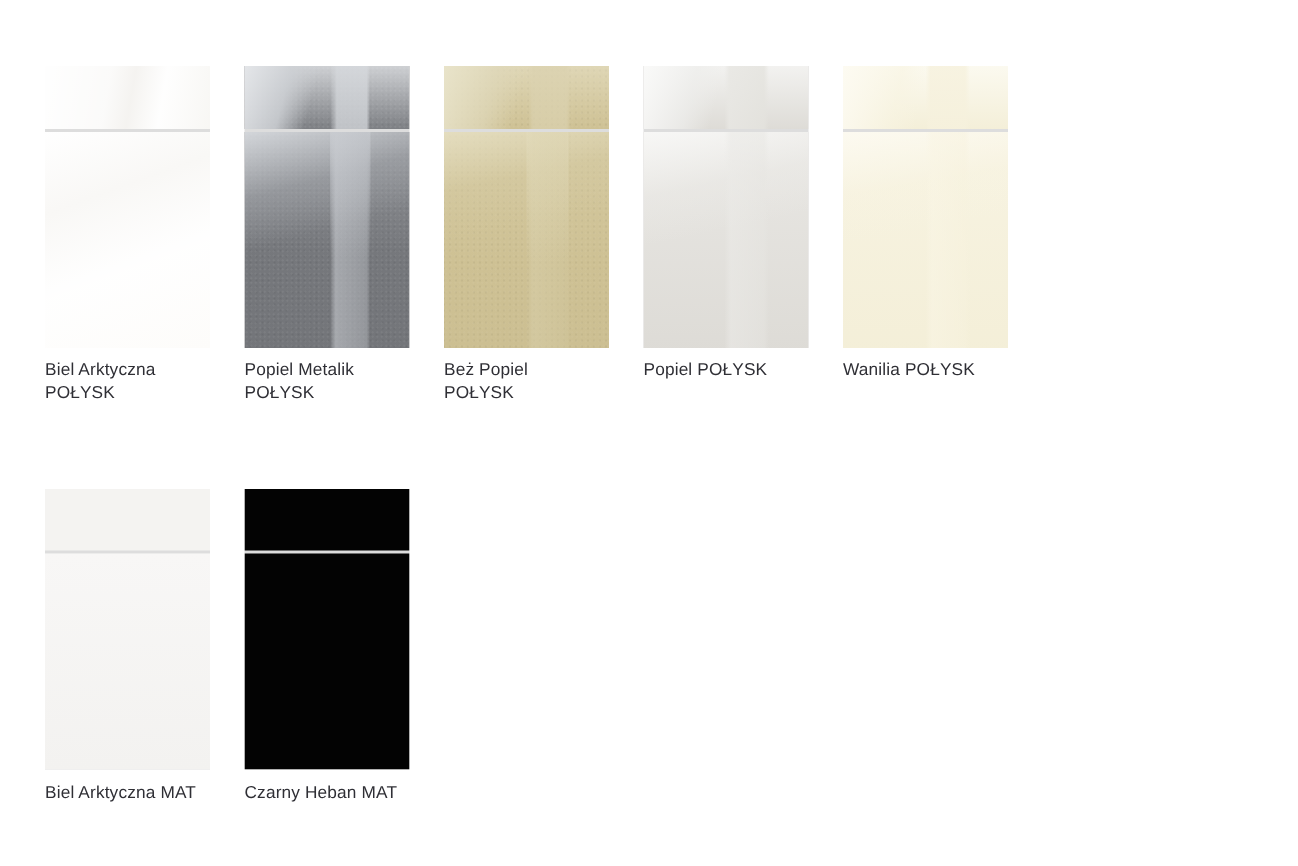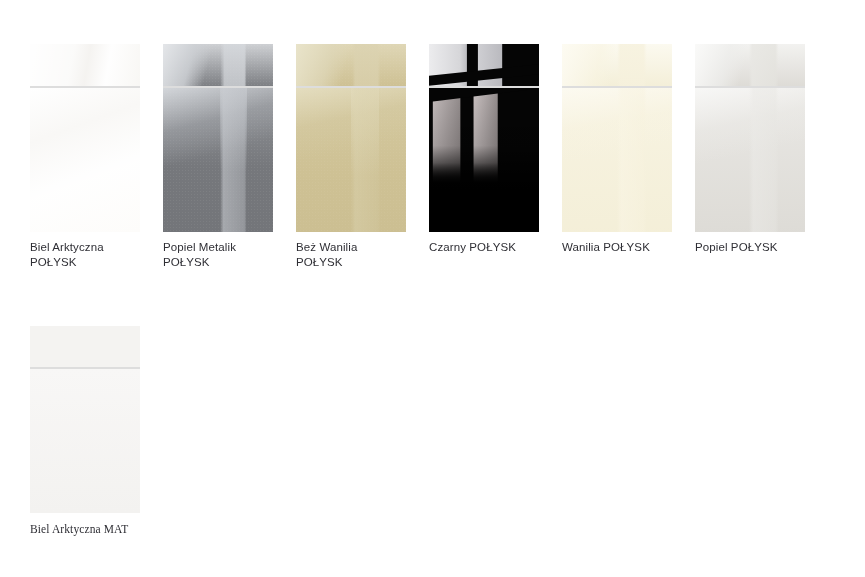--- a/index.html
+++ b/index.html
@@ -25,21 +25,21 @@
     height: 577px;
   }
 
   .row {
     position: absolute;
     left: 30px;
     display: flex;
     gap: 23px;
   }
   .row-gloss { top: 44px; }
-  .row-matt  { top: 326px; font-family: Liberation Serif, serif; }
+  .row-matt  { top: 326px; }
 
   .swatch-cell {
     width: 110px;
     display: block;
   }
 
   .door {
     position: relative;
     width: 110px;
     height: 188px;
@@ -283,74 +283,74 @@
       <div class="door bez-g">
         <div class="panel panel-top">
             <div class="texture texture-light"></div>
             <div class="gfx"></div>
           </div>
         <div class="panel panel-bottom">
             <div class="texture texture-light"></div>
             <div class="gfx"></div>
           </div>
       </div>
-      <div class="caption">Beż Wanilia
+      <div class="caption">Beż Popiel
 POŁYSK</div>
     </div>
 
-    <div class="swatch-cell">
-      <div class="door czarny-g">
-        <div class="panel panel-top">
-            <div class="gfx"></div>
-          </div>
-        <div class="panel panel-bottom">
-            <div class="gfx"></div>
-          </div>
-      </div>
-      <div class="caption">Czarny POŁYSK</div>
+
+    <div class="swatch-cell">
+      <div class="door popiel-g">
+        <div class="panel panel-top">
+            <div class="gfx"></div>
+          </div>
+        <div class="panel panel-bottom">
+            <div class="gfx"></div>
+          </div>
+      </div>
+      <div class="caption">Popiel POŁYSK</div>
     </div>
 
     <div class="swatch-cell">
       <div class="door wanilia-g">
         <div class="panel panel-top">
             <div class="gfx"></div>
           </div>
         <div class="panel panel-bottom">
             <div class="gfx"></div>
           </div>
       </div>
       <div class="caption">Wanilia POŁYSK</div>
     </div>
 
-    <div class="swatch-cell">
-      <div class="door popiel-g">
-        <div class="panel panel-top">
-            <div class="gfx"></div>
-          </div>
-        <div class="panel panel-bottom">
-            <div class="gfx"></div>
-          </div>
-      </div>
-      <div class="caption">Popiel POŁYSK</div>
-    </div>
-
   </div>
 
   <div class="row row-matt">
 
     <div class="swatch-cell">
       <div class="door biel-m">
         <div class="panel panel-top">
             <div class="gfx"></div>
           </div>
         <div class="panel panel-bottom">
             <div class="gfx"></div>
           </div>
       </div>
       <div class="caption">Biel Arktyczna MAT</div>
     </div>
 
 
 
+    <div class="swatch-cell">
+      <div class="door czarny-m">
+        <div class="panel panel-top">
+            <div class="gfx"></div>
+          </div>
+        <div class="panel panel-bottom">
+            <div class="gfx"></div>
+          </div>
+      </div>
+      <div class="caption">Czarny Heban MAT</div>
+    </div>
 
   </div>
 
 </div>
 
 </body></html>

